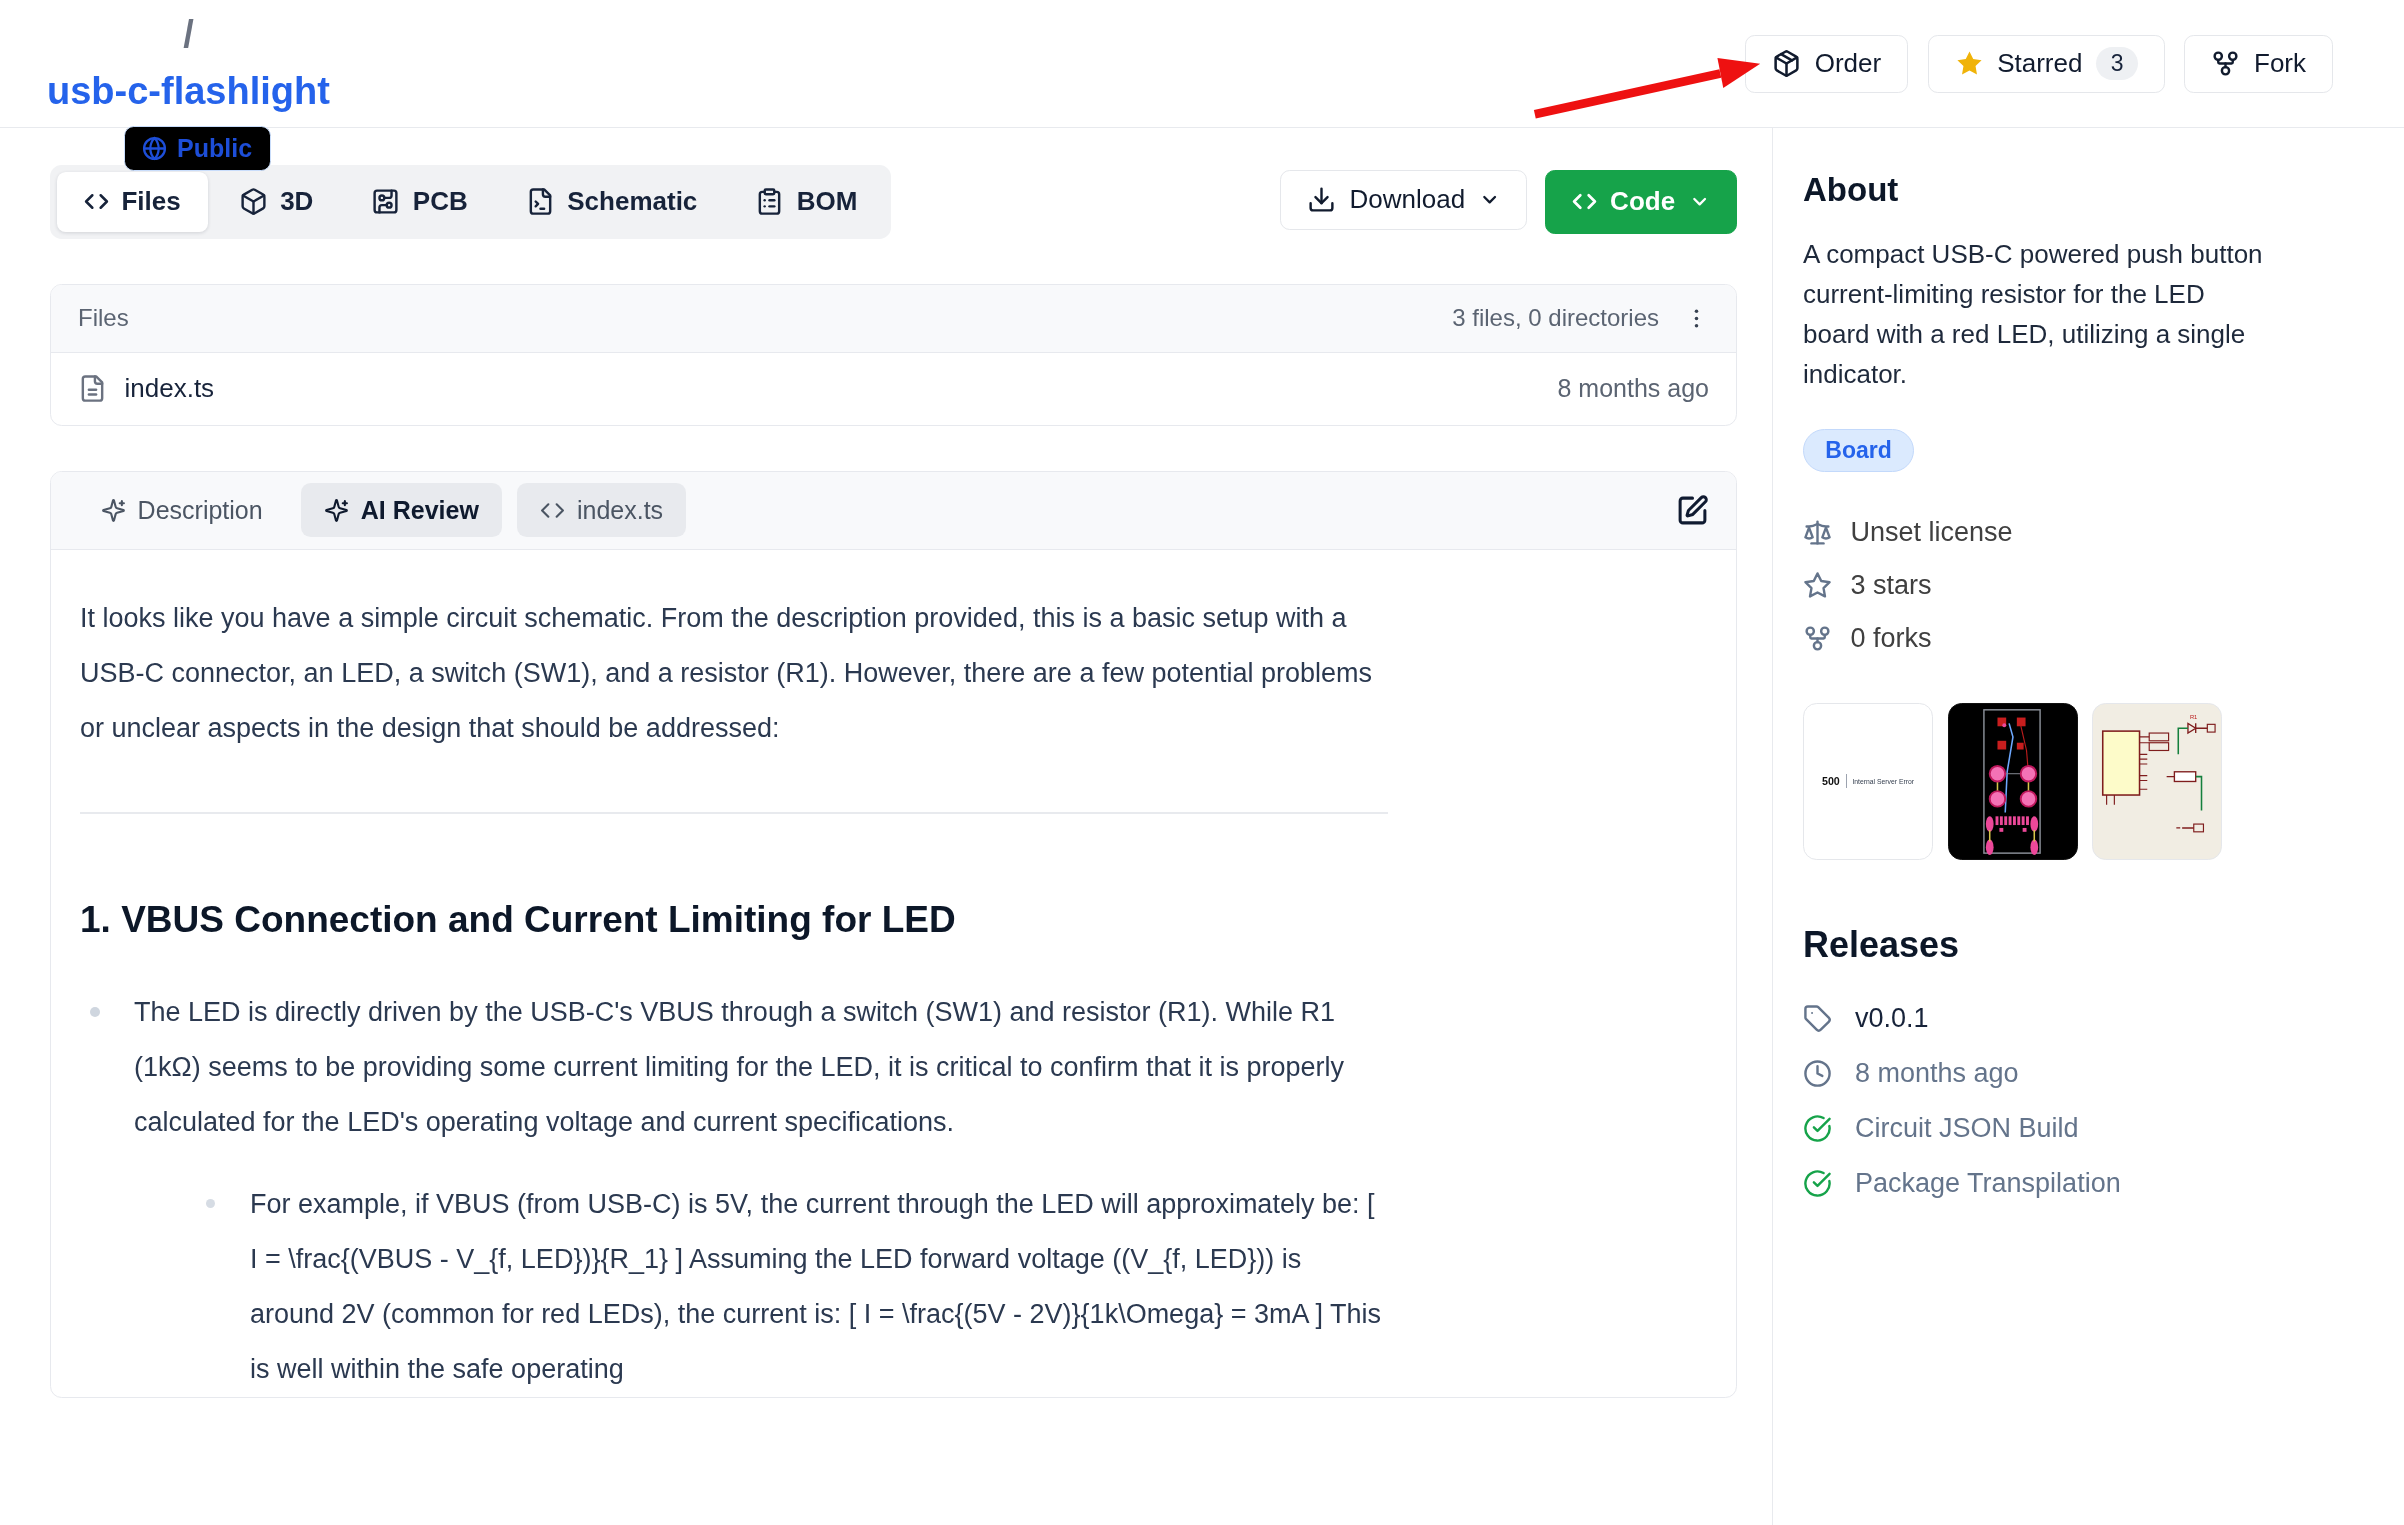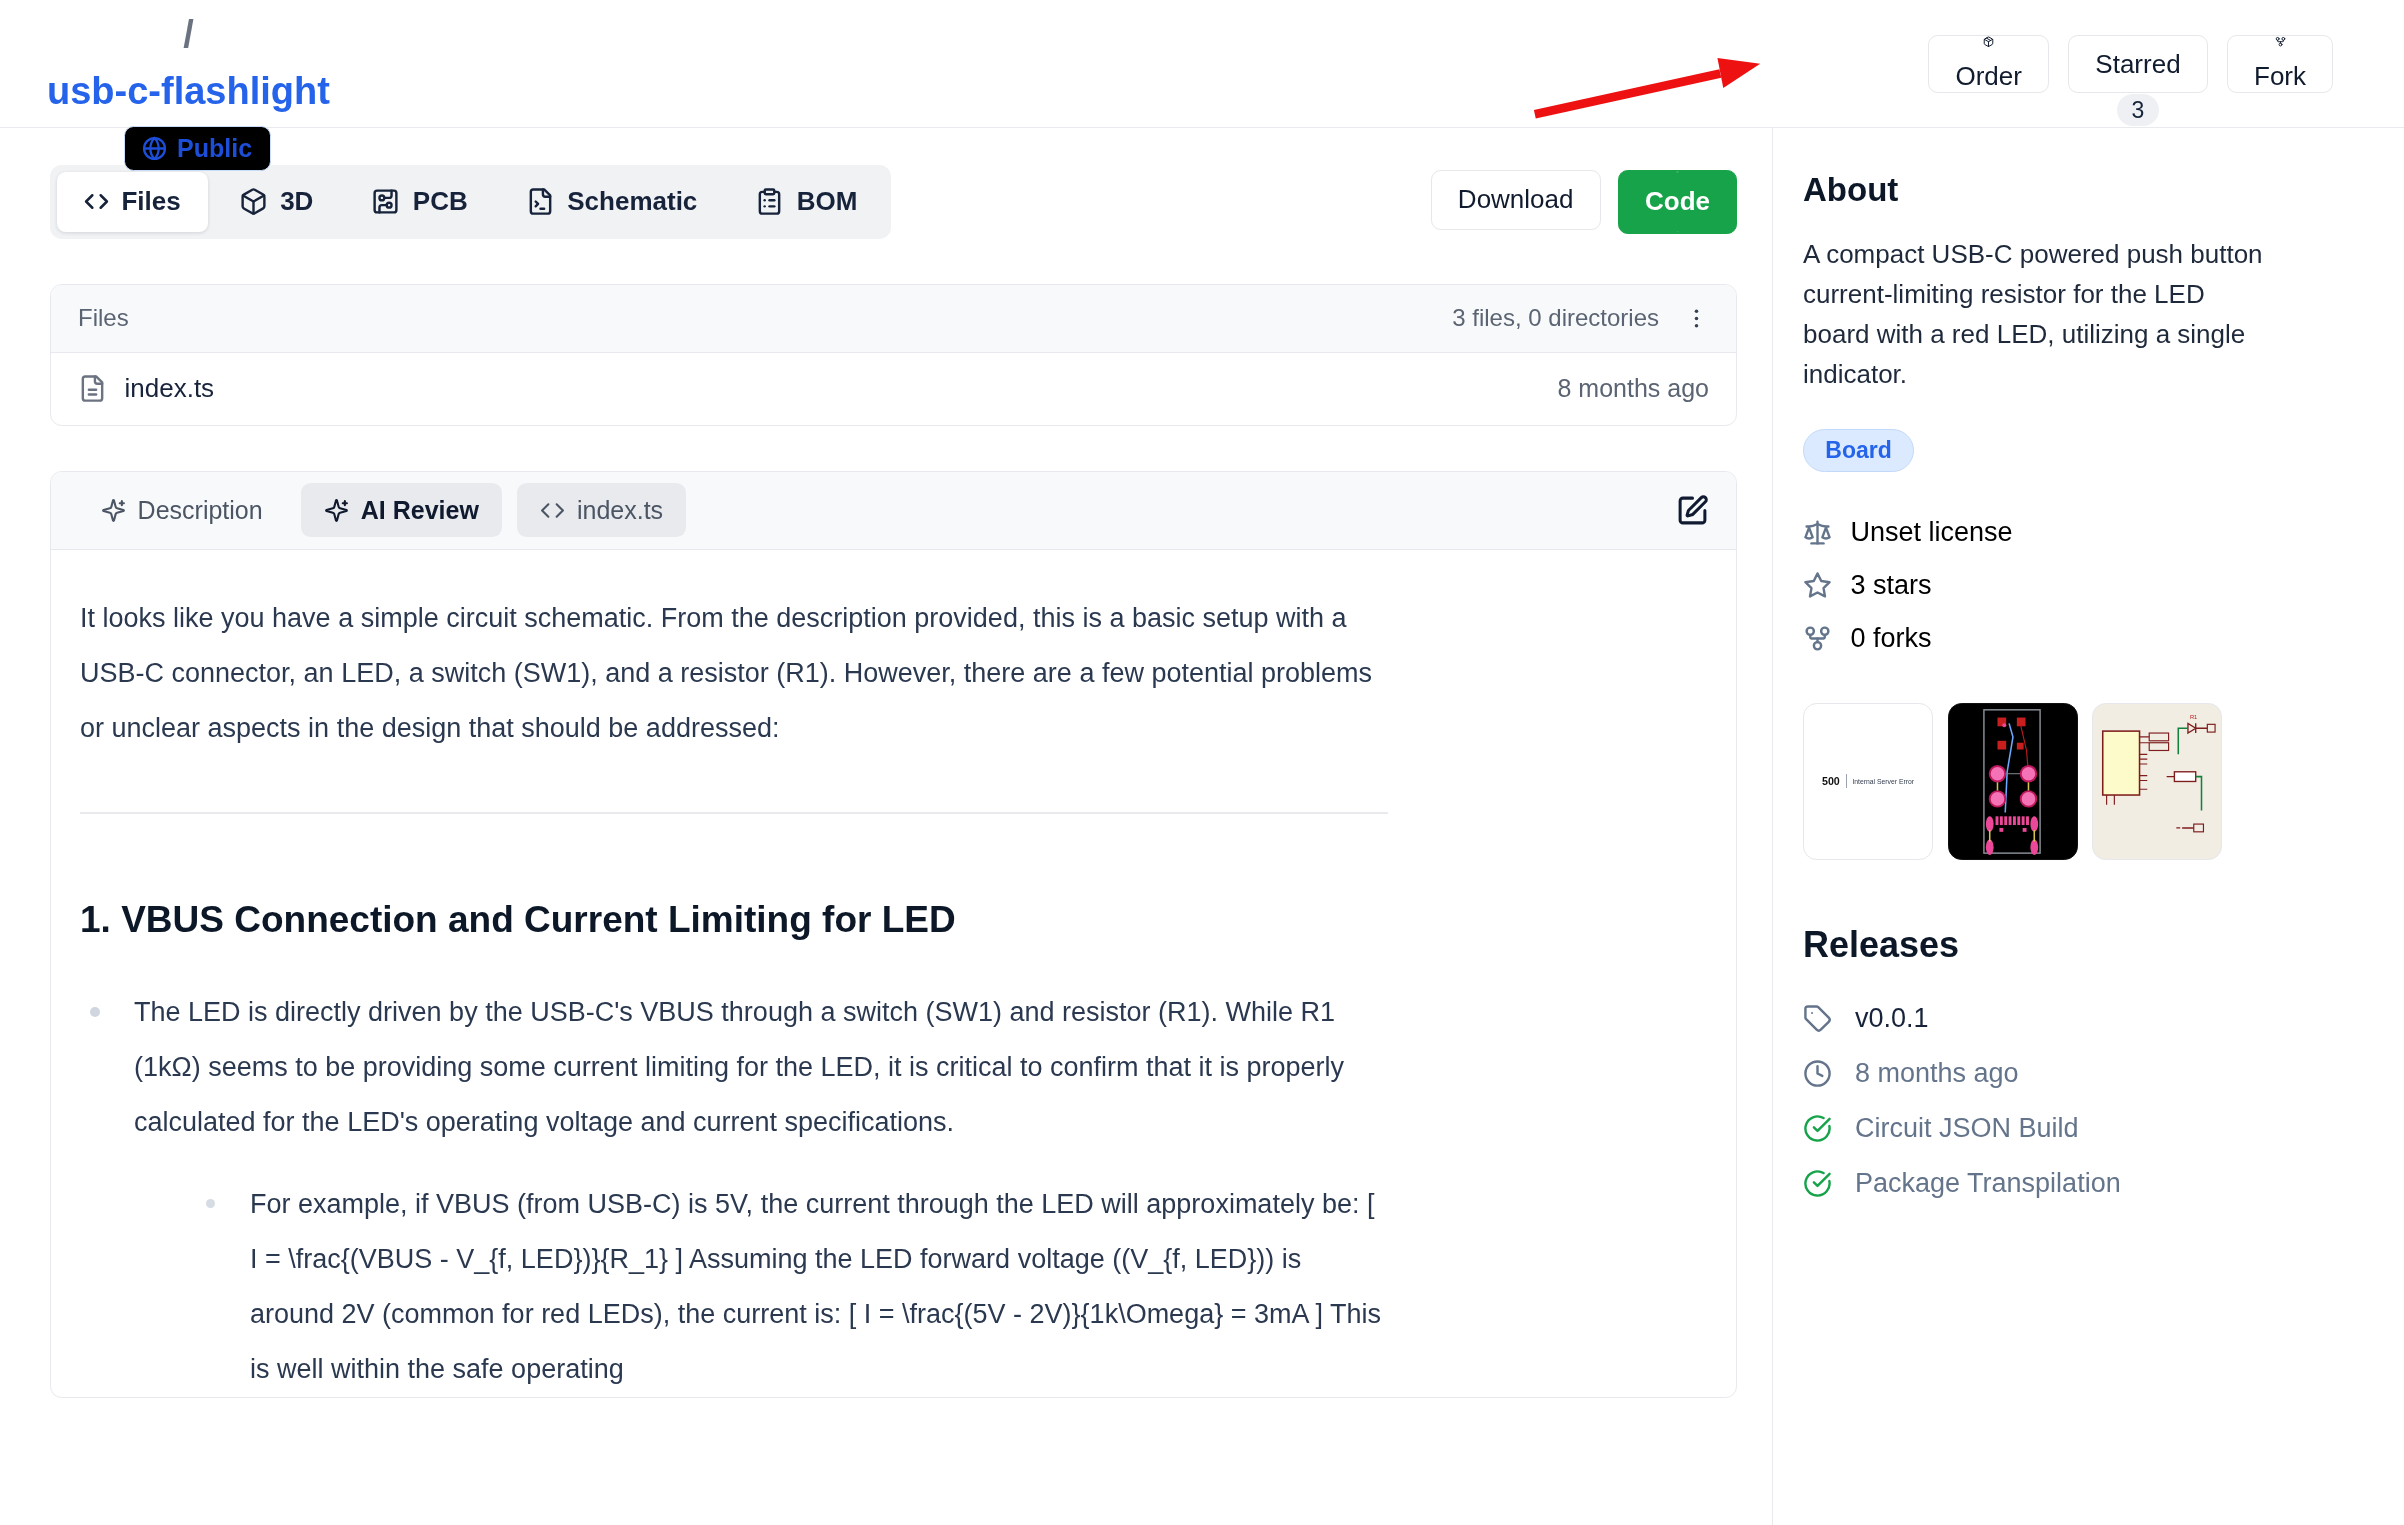--- a/index.html
+++ b/index.html
@@ -12,21 +12,21 @@
             justify-content:space-between; padding:0 72px 0 47px; position:relative; }
   .crumb { display:flex; align-items:center; gap:13.6px; font-size:38px; font-weight:700;flex-direction:column; }
   .crumb a { color:#2563eb; text-decoration:none; cursor:pointer; }
   .crumb .sep { color:#6b7280; }
   .badge-public { margin-left:17.5px; display:inline-flex; align-items:center; gap:9.7px;
                   font-size:25px; font-weight:700; color:#1d4ed8; background:#000000;
                   border:1.9px solid #c9ddfb; border-radius:9.7px; padding:6.8px 17.5px; }
   .hdr-actions { display:flex; gap:19.4px; }
   .btn { display:inline-flex; align-items:center; gap:13.6px; height:58px; padding:0 26px;
          background:#fff; border:1.9px solid #e5e7eb; border-radius:9.7px; font-size:26px;
-         font-weight:500; color:#111b2e; cursor:pointer;flex-direction:column; }
+         font-weight:500; color:#111b2e; cursor:pointer; }
   .count-pill { background:#eef0f3; border-radius:969px; padding:2.9px 14.6px; font-size:23px; color:#17233a; }
   .arrow-svg { position:absolute; left:1529px; top:54px; pointer-events:none; }
 
   
   .layout { display:flex; height:1397px; }
   .col-main { width:1772px; padding:37px 35px 0 50px; }
   .col-side { flex:1; border-left:1.9px solid #e8eaee; padding:43px 78px 0 30px; }
 
   
   .toolbar { display:flex; justify-content:space-between; align-items:center; }
@@ -68,21 +68,21 @@
   .md ul.nested { margin-top:27px; padding-left:62px; }
   .md ul.nested li::before { width:9.7px; height:9.7px; background:#d6dce4; }
 
   
   .side-title { font-size:33px; font-weight:700; color:#0c1728; }
   .about-desc { margin-top:25px; font-size:26px; line-height:40px; color:#1e293b; }
   .tag-badge { margin-top:35px; display:inline-flex; padding:6.8px 21.3px; background:#dbeafe;
                border:1.9px solid #c3d9fb; border-radius:969px; color:#2563eb; font-weight:700;
                font-size:23px; cursor:pointer; }
   .meta-list { margin-top:45px; display:flex; flex-direction:column; gap:22px; }
-  .meta-row { display:flex; align-items:center; gap:18.4px; font-size:27px; color:#000000; cursor:pointer; }
+  .meta-row { display:flex; align-items:center; gap:18.4px; font-size:27px; color:#404040; cursor:pointer; }
   .meta-row .ic, .rel-row .ic { color:#64748b; flex:none; }
   .previews { margin-top:49px; display:flex; gap:14.6px; }
   .preview-card { width:130px; height:157px; border-radius:13.6px; border:1.9px solid #e5e7eb;
                   overflow:hidden; background:#fff; cursor:pointer; flex:none; }
   .preview-card.dark { background:#000; border-color:#111; }
   .preview-card.beige { background:#f1ede3; border-color:#e5e7eb; }
   .err-wrap { width:100%; height:100%; display:flex; align-items:center; justify-content:center; gap:5.8px; }
   .err-code { font-size:10.7px; color:#111; font-weight:600; }
   .err-div { width:1px; height:13.6px; background:#9ca3af; }
   .err-detail { font-size:6.8px; color:#374151; }

